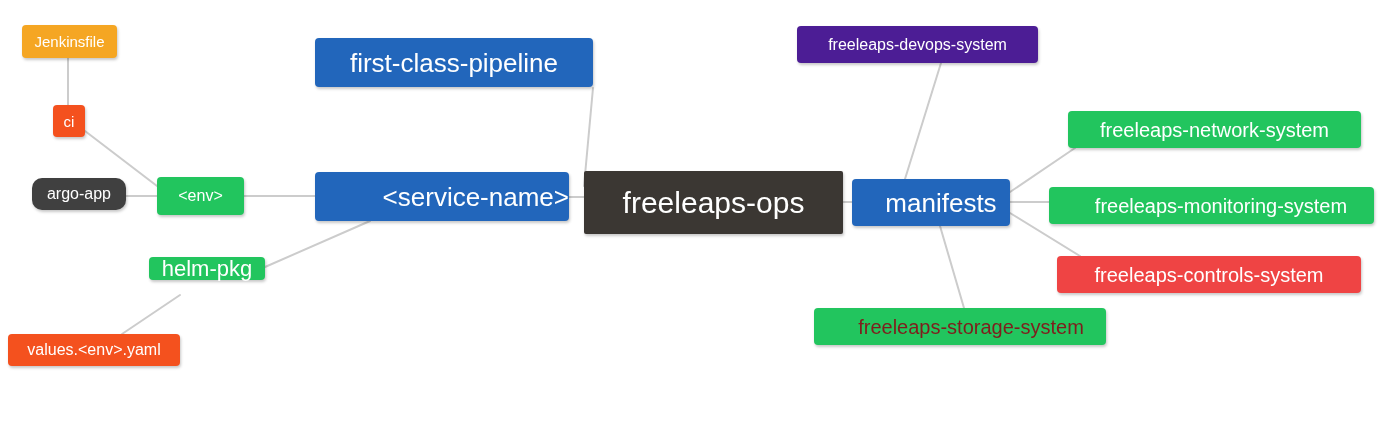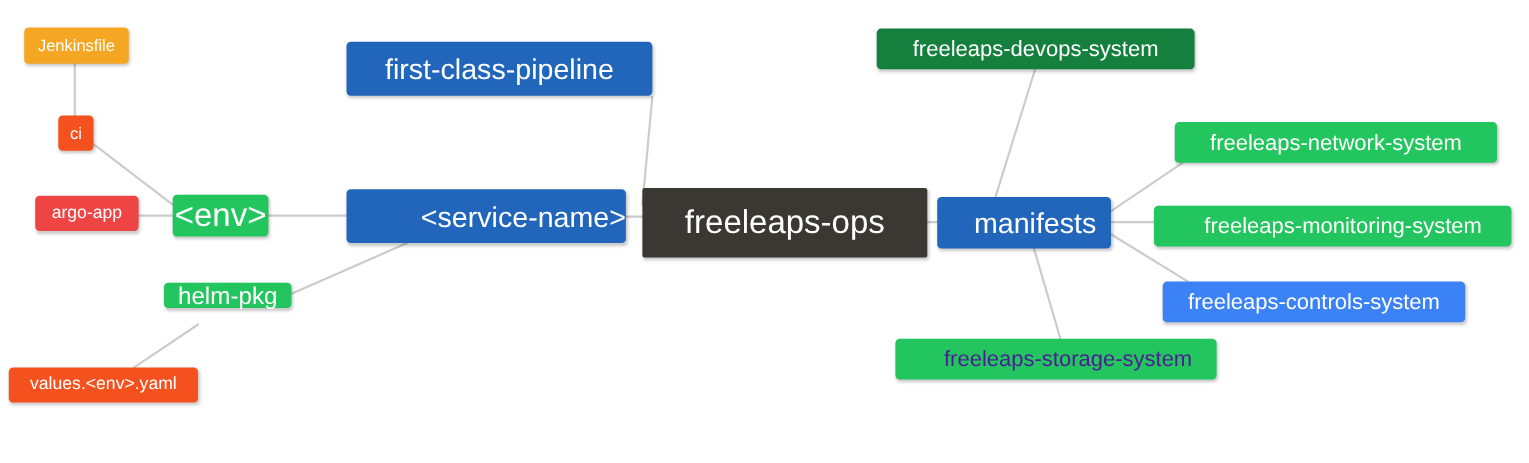--- a/index.html
+++ b/index.html
@@ -80,47 +80,47 @@
       </div>
       <div class="node" style="left: 315px; top: 38px; width: 278px; height: 49px; background: rgb(34, 102, 187); color: rgb(255, 255, 255); font-size: 26px;">
         <span class="node-label">first-class-pipeline</span>
       </div>
       <div class="node" style="left: 315px; top: 172px; width: 254px; height: 49px; background: rgb(34, 102, 187); color: rgb(255, 255, 255); font-size: 26px; justify-content: flex-end;">
         <span class="node-label">&lt;service-name&gt;</span>
       </div>
       <div class="node" style="left: 852px; top: 179px; width: 158px; height: 47px; background: rgb(34, 102, 187); color: rgb(255, 255, 255); font-size: 26px; padding-left: 20px;">
         <span class="node-label">manifests</span>
       </div>
-      <div class="node" style="left: 157px; top: 177px; width: 87px; height: 38px; background: rgb(34, 197, 94); color: rgb(255, 255, 255); font-size: 30px;">
+      <div class="node" style="left: 157px; top: 177px; width: 87px; height: 38px; background: rgb(34, 197, 94); color: rgb(255, 255, 255); font-size: 16px;">
         <span class="node-label">&lt;env&gt;</span>
       </div>
       <div class="node" style="left: 149px; top: 257px; width: 116px; height: 23px; background: rgb(34, 197, 94); color: rgb(255, 255, 255); font-size: 22px;">
         <span class="node-label">helm-pkg</span>
       </div>
       <div class="node" style="left: 22px; top: 25px; width: 95px; height: 33px; background: rgb(245, 166, 35); color: rgb(255, 255, 255); font-size: 15px;">
         <span class="node-label">Jenkinsfile</span>
       </div>
       <div class="node" style="left: 53px; top: 105px; width: 32px; height: 32px; background: rgb(244, 81, 30); color: rgb(255, 255, 255); font-size: 15px;">
         <span class="node-label">ci</span>
       </div>
-      <div class="node" style="left: 32px; top: 178px; width: 94px; height: 32px; background: #ef4444; color: rgb(255, 255, 255); font-size: 16px;">
+      <div class="node" style="left: 32px; top: 178px; width: 94px; height: 32px; background: #404040; color: rgb(255, 255, 255); font-size: 16px; border-radius: 10px;">
         <span class="node-label">argo-app</span>
       </div>
       <div class="node" style="left: 8px; top: 334px; width: 172px; height: 32px; background: rgb(244, 81, 30); color: rgb(255, 255, 255); font-size: 16px;">
         <span class="node-label">values.&lt;env&gt;.yaml</span>
       </div>
-      <div class="node" style="left: 797px; top: 26px; width: 289px; height: 37px; background: #15803d; color: rgb(255, 255, 255); font-size: 20px;">
+      <div class="node" style="left: 797px; top: 26px; width: 241px; height: 37px; background: #4c1d95; color: rgb(255, 255, 255); font-size: 16px;">
         <span class="node-label">freeleaps-devops-system</span>
       </div>
       <div class="node" style="left: 1055px; top: 111px; width: 293px; height: 37px; background: rgb(34, 197, 94); color: rgb(255, 255, 255); font-size: 20px; margin-left: 13px;">
         <span class="node-label">freeleaps-network-system</span>
       </div>
       <div class="node" style="left: 1049px; top: 187px; width: 325px; height: 37px; background: rgb(34, 197, 94); color: rgb(255, 255, 255); font-size: 20px; padding-left: 19px;">
         <span class="node-label">freeleaps-monitoring-system</span>
       </div>
-      <div class="node" style="left: 1057px; top: 256px; width: 275px; height: 37px; background: #3b82f6; color: rgb(255, 255, 255); font-size: 20px; align-items: center;">
+      <div class="node" style="left: 1057px; top: 256px; width: 304px; height: 37px; background: #ef4444; color: rgb(255, 255, 255); font-size: 20px; align-items: center;">
         <span class="node-label">freeleaps-controls-system</span>
       </div>
-      <div class="node" style="left: 814px; top: 308px; width: 292px; height: 37px; background: rgb(34, 197, 94); color: #4c1d95; font-size: 20px; padding-left: 22px;">
+      <div class="node" style="left: 814px; top: 308px; width: 292px; height: 37px; background: rgb(34, 197, 94); color: #7f1d1d; font-size: 20px; padding-left: 22px;">
         <span class="node-label">freeleaps-storage-system</span>
       </div>
     </div>
 </div>
 
 </body></html>

